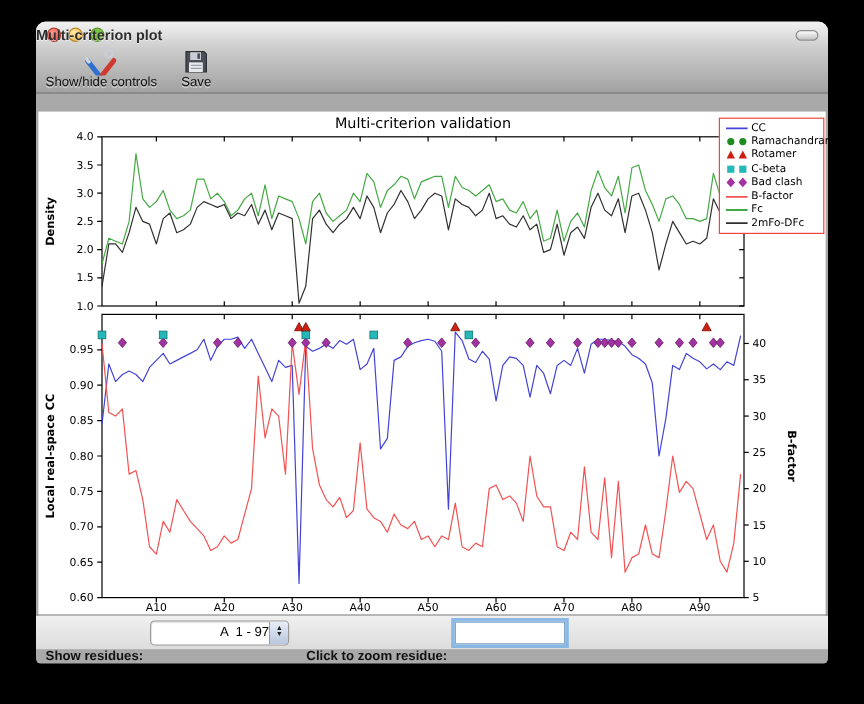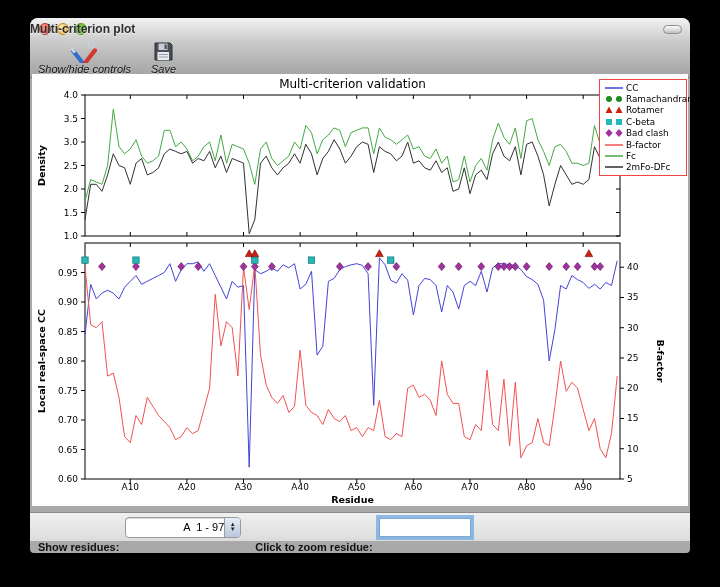--- a/index.html
+++ b/index.html
@@ -11,26 +11,26 @@
   .traffic{position:absolute;top:5px;width:12px;height:12px;border-radius:50%;box-sizing:border-box;}
   .tl-close{left:9px;background:radial-gradient(circle at 35% 30%,#ff9a8a,#e2463c);border:1px solid #b03a30;}
   .tl-min{left:27px;background:radial-gradient(circle at 35% 30%,#ffe9a8,#f0ad35);border:1px solid #b98a22;}
   .tl-zoom{left:45px;background:radial-gradient(circle at 35% 30%,#c8f0a0,#6fc03c;);border:1px solid #5e9a2e;background-color:#7cc244;}
   .title-text{position:absolute;left:0;right:0;top:4px;text-align:left;font-size:12px;
     font-weight:bold;color:#2e2e2e;text-shadow:0 1px 0 rgba(255,255,255,.6);}
   .pill{position:absolute;right:8px;top:7px;width:19px;height:9px;border-radius:5px;
     background:linear-gradient(#fdfdfd,#c2c2c2);border:1px solid #8e8e8e;box-sizing:border-box;}
   .toolbar{position:absolute;left:0;top:22px;width:100%;height:38px;
     background:linear-gradient(#cdcdcd,#a2a2a2);border-bottom:1px solid #787878;
-    display:flex;align-items:flex-end;padding:0 0 2px 8px;box-sizing:border-box;gap:20px;font-style:italic;}
+    display:flex;align-items:flex-end;padding:0 0 2px 8px;box-sizing:border-box;gap:20px;}
   .tool-item{display:flex;flex-direction:column;align-items:center;cursor:default;}
   .tool-item .ticon{height:23px;display:flex;align-items:center;justify-content:center;}
   .tool-item .tlabel{font-size:11px;color:#111;line-height:12px;white-space:nowrap;
     text-shadow:0 1px 0 rgba(255,255,255,.4);}
-  .figure{position:absolute;left:2px;top:56px;width:656px;height:432px;background:#ffffff;}
+  .figure{position:absolute;left:2px;top:75px;width:656px;height:432px;background:#ffffff;}
   #plot-svg{position:absolute;left:0;top:0;}
   .legend{position:absolute;left:567px;top:5px;width:88px;background:#fff;
     border:1px solid #ef4444;box-sizing:border-box;padding:2px 0 2px 2px;
     font-family:"DejaVu Sans",sans-serif;}
   .legend-row{display:flex;align-items:center;height:11.4px;}
   .legend-glyph{width:24px;flex:0 0 24px;display:flex;justify-content:center;}
   .legend-label{font-size:8.8px;color:#000;white-space:nowrap;}
   .controls{position:absolute;left:0;top:494px;width:100%;height:29px;
     background:linear-gradient(#f0f0f0,#dcdcdc);border-top:1px solid #8a8a8a;
     display:flex;align-items:center;padding-left:8px;box-sizing:border-box;}

